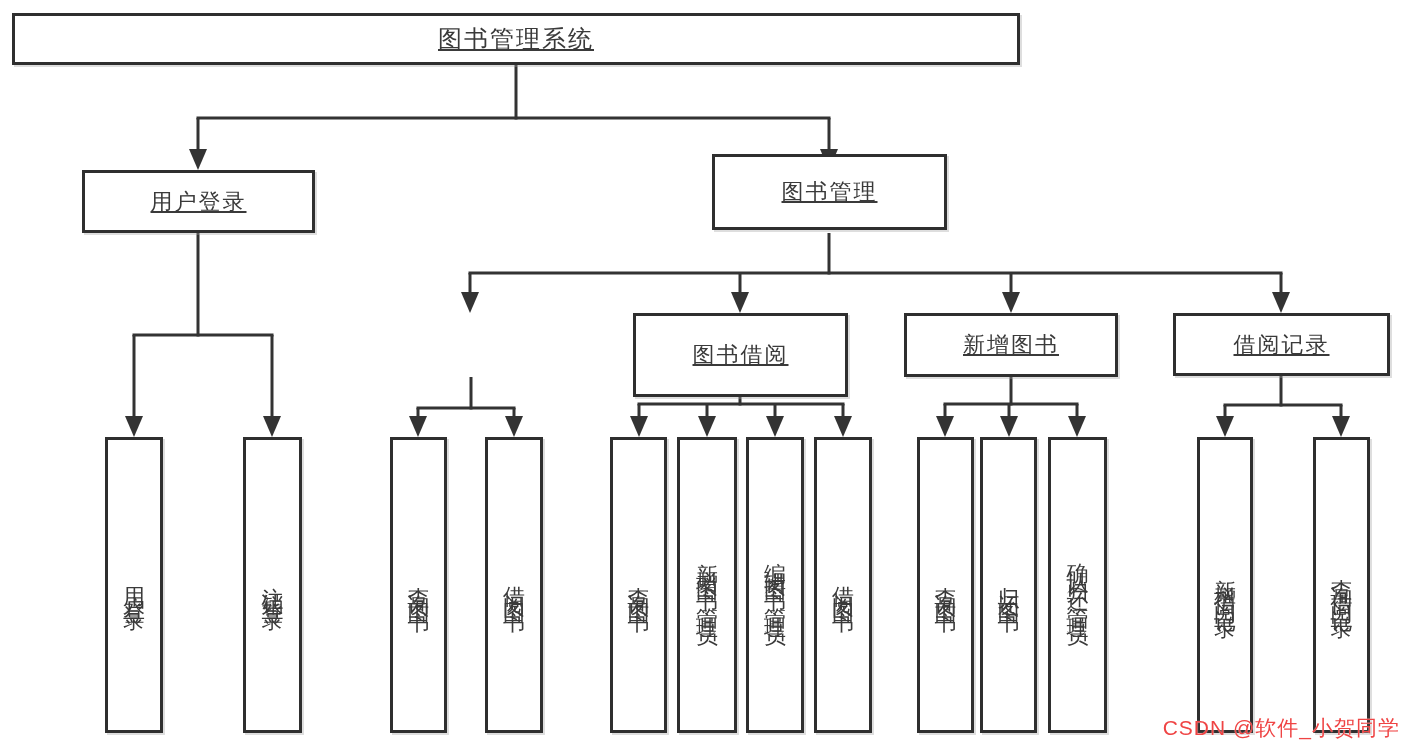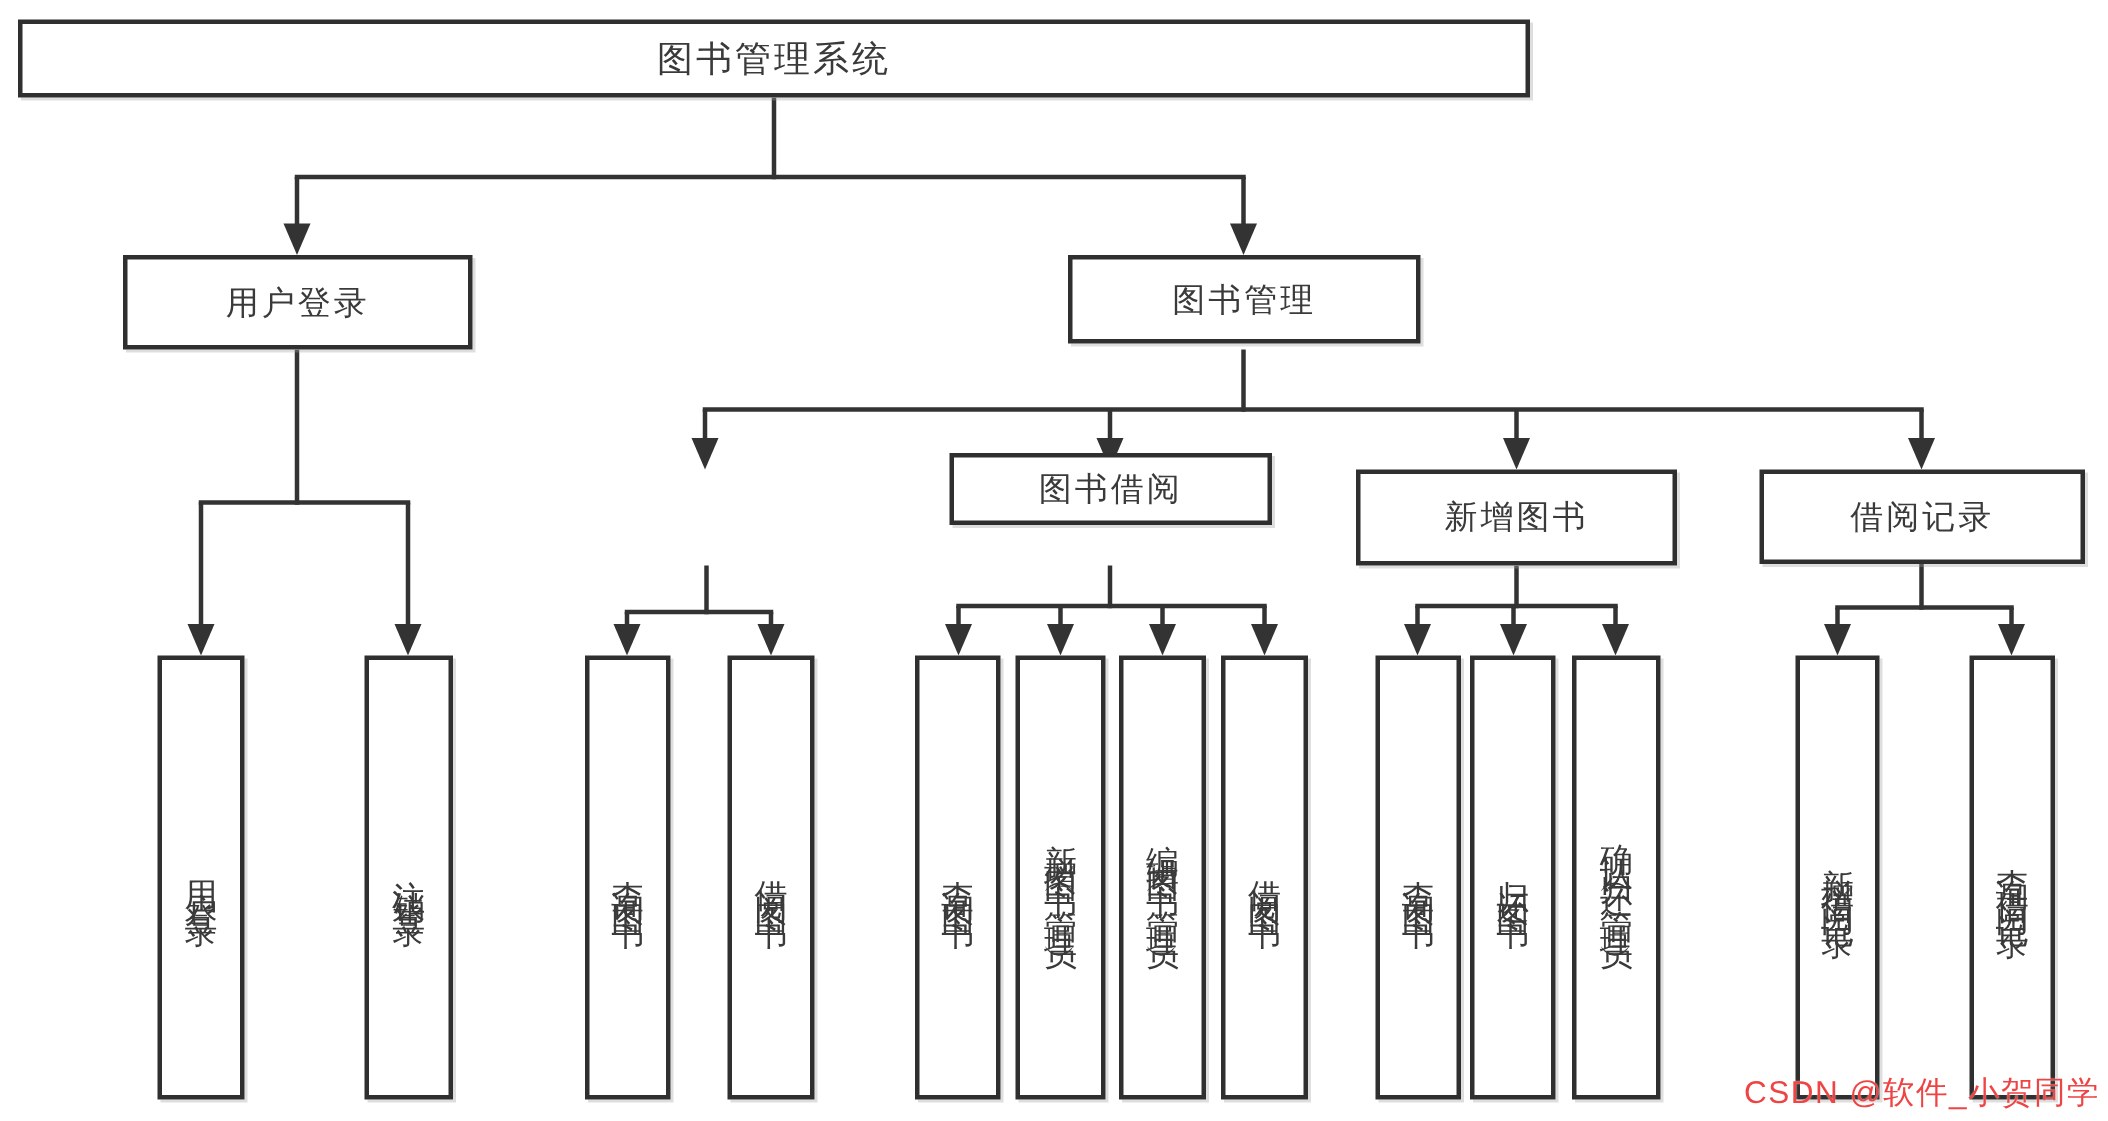--- a/index.html
+++ b/index.html
@@ -30,20 +30,21 @@
     display: flex;
     align-items: center;
     justify-content: center;
     color: #3a3a3a;
     box-shadow: 2px 2px 0 rgba(160,160,160,0.35);
   }
   .hbox {
     font-size: 22px;
     letter-spacing: 2px;
     white-space: nowrap;
+    text-decoration: underline;
   }
   .hbox.root {
     font-size: 24px;
   }
   .vbox .vlabel {
     writing-mode: vertical-rl;
     font-size: 22px;
     letter-spacing: 8px;
     line-height: 1;
     color: #3a3a3a;
@@ -134,25 +135,25 @@
     </g>
   </svg>
 
   <div class="node hbox root" style="left:12px; top:13px; width:1008px; height:52px;">
     <span>图书管理系统</span>
   </div>
 
   <div class="node hbox" style="left:82px; top:170px; width:233px; height:63px;">
     <span>用户登录</span>
   </div>
-  <div class="node hbox" style="left:712px; top:170px; width:235px; height:59px;">
+  <div class="node hbox" style="left:712px; top:154px; width:235px; height:76px;">
     <span>图书管理</span>
   </div>
 
-  <div class="node hbox" style="left:633px; top:302px; width:215px; height:48px;">
+  <div class="node hbox" style="left:633px; top:313px; width:215px; height:84px;">
     <span>图书借阅</span>
   </div>
   <div class="node hbox" style="left:904px; top:313px; width:214px; height:64px;">
     <span>新增图书</span>
   </div>
   <div class="node hbox" style="left:1173px; top:313px; width:217px; height:63px;">
     <span>借阅记录</span>
   </div>
 
   <div class="node vbox" style="left:105px; top:437px; width:58px; height:296px;">

